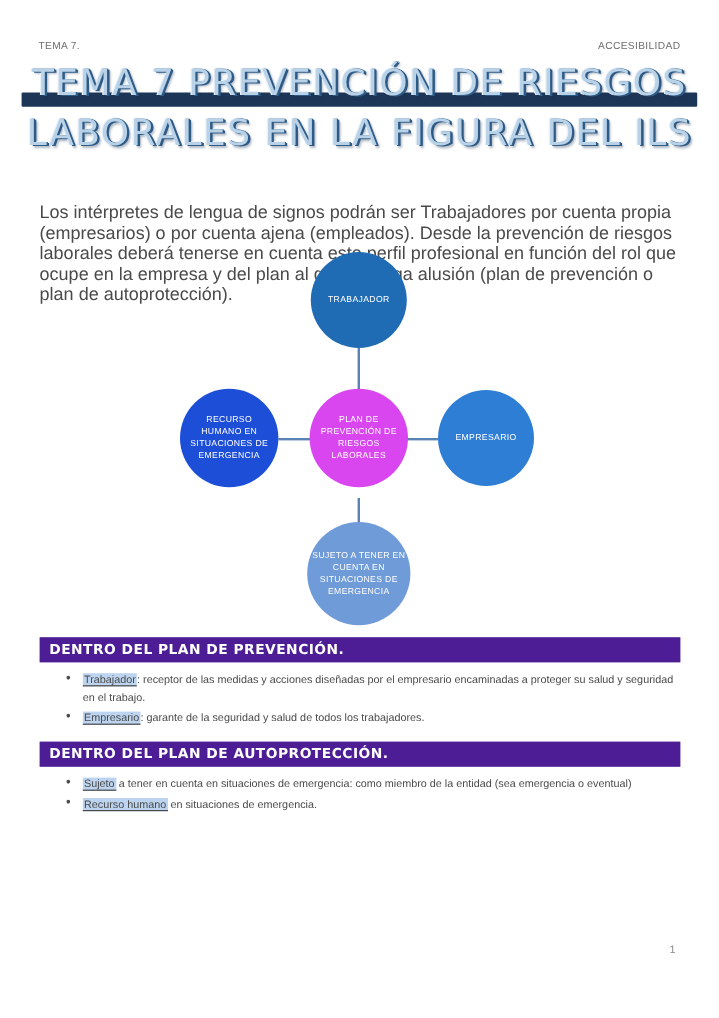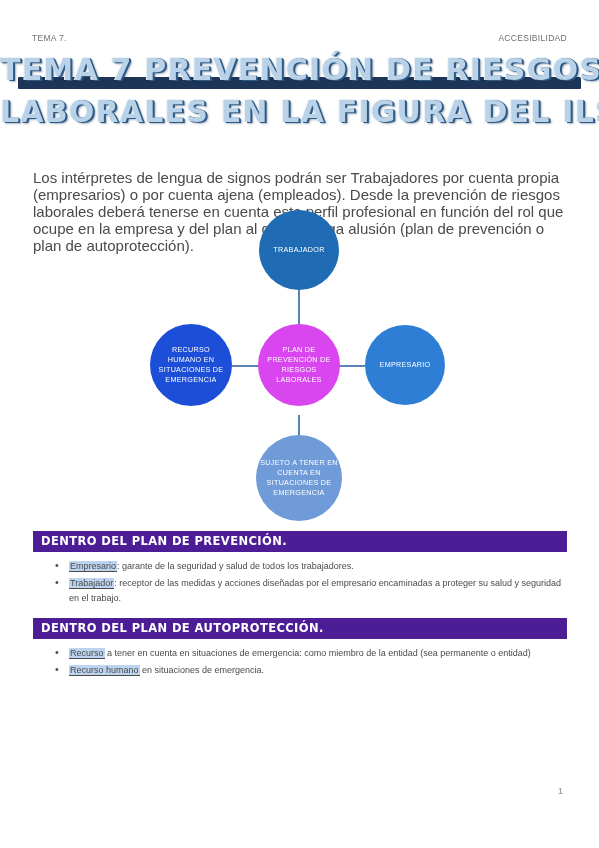--- a/index.html
+++ b/index.html
@@ -53,21 +53,21 @@
     height: 12px;
     background: #1d3557;
     border-radius: 1px;
   }
   .title-line {
     position: absolute;
     left: 0;
     right: 0;
     text-align: center;
     font-family: "DejaVu Sans", sans-serif;
-    font-weight: bold;
+    font-weight: normal;
     font-size: 30px;
     letter-spacing: 1.2px;
     color: #b9d2e8;
     text-transform: uppercase;
     text-shadow:
        1px 0 0 #2e5b86,
        2px 1px 0 #2e5b86,
       -1px 0 0 #e8f1f8,
        0 -1px 0 #e8f1f8,
        3px 2px 2px rgba(29,53,87,0.35);
@@ -212,33 +212,33 @@
 
     <div class="node" style="left:256px; top:210px; width:86px; height:86px; background:#6f9bd8;justify-content:center;">
       <span class="node-label">SUJETO A TENER EN CUENTA EN SITUACIONES DE EMERGENCIA</span>
     </div>
   </div>
 
   <div class="section" style="top:531px;">
     <div class="banner">DENTRO DEL PLAN DE PREVENCIÓN.</div>
     <ul class="bullets">
       <li>
+        <span class="term">Trabajador</span><span>: receptor de las medidas y acciones diseñadas por el empresario encaminadas a proteger su salud y seguridad en el trabajo.</span>
+      </li>
+      <li>
         <span class="term">Empresario</span><span>: garante de la seguridad y salud de todos los trabajadores.</span>
-      </li>
-      <li>
-        <span class="term">Trabajador</span><span>: receptor de las medidas y acciones diseñadas por el empresario encaminadas a proteger su salud y seguridad en el trabajo.</span>
       </li>
     </ul>
   </div>
 
   <div class="section" style="top:618px;">
     <div class="banner">DENTRO DEL PLAN DE AUTOPROTECCIÓN.</div>
     <ul class="bullets">
       <li>
-        <span class="term">Recurso</span><span> a tener en cuenta en situaciones de emergencia: como miembro de la entidad (sea permanente o entidad)</span>
+        <span class="term">Sujeto</span><span> a tener en cuenta en situaciones de emergencia: como miembro de la entidad (sea emergencia o eventual)</span>
       </li>
       <li>
         <span class="term">Recurso humano</span><span> en situaciones de emergencia.</span>
       </li>
     </ul>
   </div>
 
   <div class="page-number">1</div>
 
 </div>

